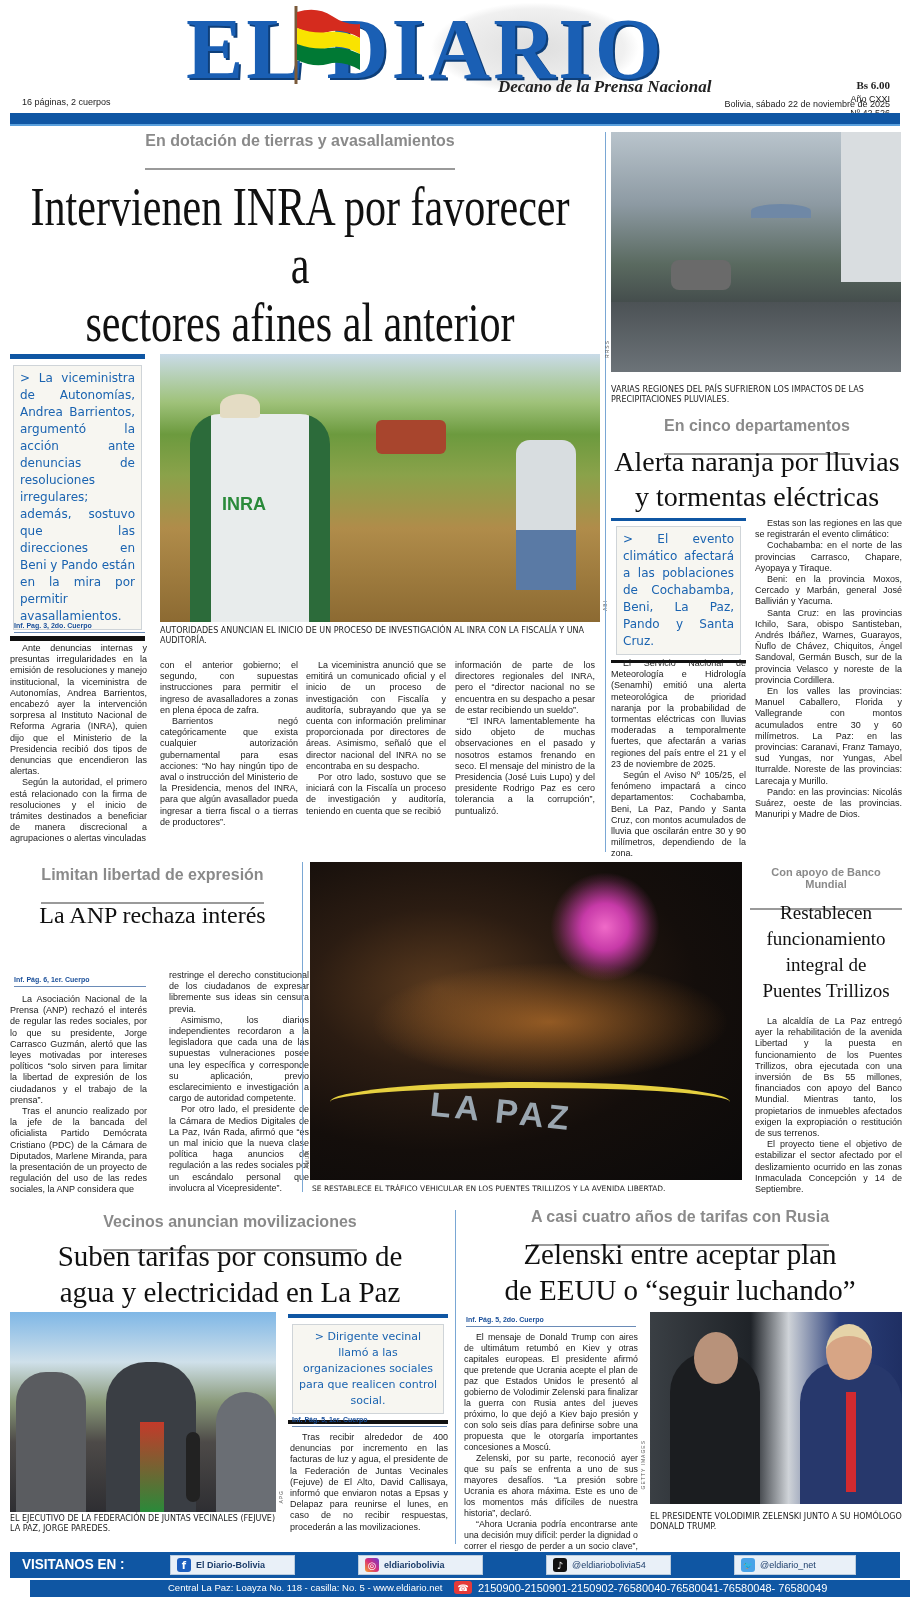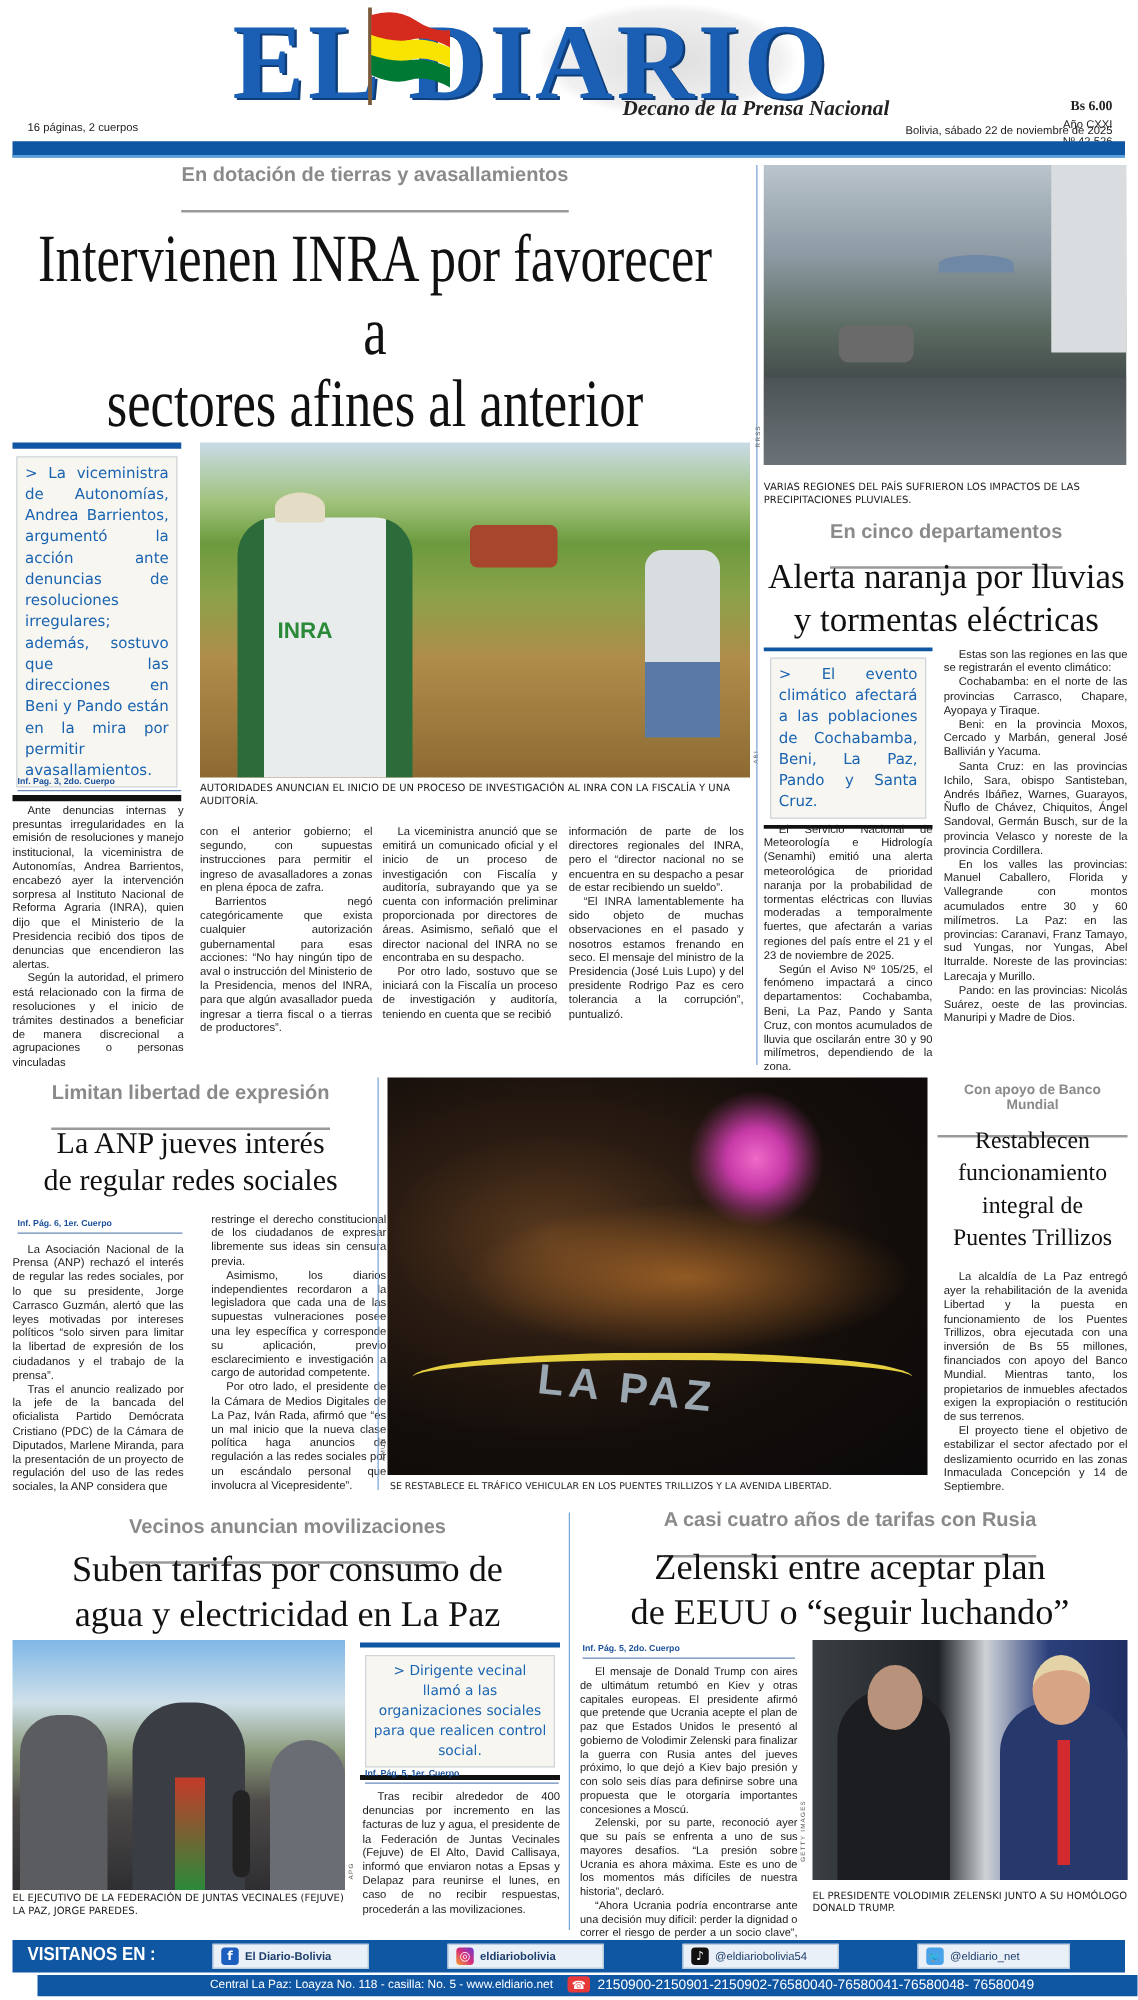--- a/index.html
+++ b/index.html
@@ -98,21 +98,21 @@
   <div class="abs" style="left:60px;top:40px;width:40px;height:24px;background:#e4dcc4;border-radius:50% 50% 10% 10%"></div>
   <div class="abs" style="left:62px;top:140px;font-family:'Liberation Sans',sans-serif;font-weight:bold;font-size:18px;color:#2a8a3a">INRA</div>
   <div class="abs" style="left:356px;top:86px;width:60px;height:150px;background:linear-gradient(180deg,#d8dde0 0,#d8dde0 60%,#5a7aa5 60%);border-radius:14px 14px 0 0"></div>
   <div class="abs" style="left:216px;top:66px;width:70px;height:34px;background:#a8452d;border-radius:6px"></div>
 </div>
 <div class="abs credit" style="left:602px;top:600px">ABI</div>
 <div class="abs caption" style="left:160px;top:626px;width:440px">Autoridades anuncian el inicio de un proceso de investigación al INRA con la Fiscalía y una auditoría.</div>
 
 <div class="abs body-text" style="left:10px;top:643px;width:137px">
   <p>Ante denuncias internas y presuntas irregularidades en la emisión de resoluciones y manejo institucional, la viceministra de Autonomías, Andrea Barrientos, encabezó ayer la intervención sorpresa al Instituto Nacional de Reforma Agraria (INRA), quien dijo que el Ministerio de la Presidencia recibió dos tipos de denuncias que encendieron las alertas.</p>
-    <p>Según la autoridad, el primero está relacionado con la firma de resoluciones y el inicio de trámites destinados a beneficiar de manera discrecional a agrupaciones o personas vinculadas</p>
+    <p>Según la autoridad, el primero está relacionado con la firma de resoluciones y el inicio de trámites destinados a beneficiar de manera discrecional a agrupaciones o alertas vinculadas</p>
 </div>
 <div class="abs body-text" style="left:160px;top:660px;width:138px">
   <p style="text-indent:0">con el anterior gobierno; el segundo, con supuestas instrucciones para permitir el ingreso de avasalladores a zonas en plena época de zafra.</p>
     <p>Barrientos negó categóricamente que exista cualquier autorización gubernamental para esas acciones: “No hay ningún tipo de aval o instrucción del Ministerio de la Presidencia, menos del INRA, para que algún avasallador pueda ingresar a tierra fiscal o a tierras de productores”.</p>
 </div>
 <div class="abs body-text" style="left:306px;top:660px;width:140px">
   <p>La viceministra anunció que se emitirá un comunicado oficial y el inicio de un proceso de investigación con Fiscalía y auditoría, subrayando que ya se cuenta con información preliminar proporcionada por directores de áreas. Asimismo, señaló que el director nacional del INRA no se encontraba en su despacho.</p>
     <p>Por otro lado, sostuvo que se iniciará con la Fiscalía un proceso de investigación y auditoría, teniendo en cuenta que se recibió</p>
 </div>
 <div class="abs body-text" style="left:455px;top:660px;width:140px">
@@ -152,22 +152,21 @@
     <p>Beni: en la provincia Moxos, Cercado y Marbán, general José Ballivián y Yacuma.</p>
     <p>Santa Cruz: en las provincias Ichilo, Sara, obispo Santisteban, Andrés Ibáñez, Warnes, Guarayos, Ñuflo de Chávez, Chiquitos, Ángel Sandoval, Germán Busch, sur de la provincia Velasco y noreste de la provincia Cordillera.</p>
     <p>En los valles las provincias: Manuel Caballero, Florida y Vallegrande con montos acumulados entre 30 y 60 milímetros. La Paz: en las provincias: Caranavi, Franz Tamayo, sud Yungas, nor Yungas, Abel Iturralde. Noreste de las provincias: Larecaja y Murillo.</p>
     <p>Pando: en las provincias: Nicolás Suárez, oeste de las provincias. Manuripi y Madre de Dios.</p>
 </div>
 
 <div class="abs" style="left:10px;top:866px;width:285px;text-align:center">
   <span class="kicker" style="font-size:16px">Limitan libertad de expresión</span>
 </div>
 <div class="abs head" style="left:10px;top:900px;width:285px;font-size:24px;line-height:30px">
-  <div>La ANP jueves interés</div>
-  <div>de regular redes sociales</div>
+  <div>La ANP rechaza interés</div>
 </div>
 <div class="abs ref" style="left:14px;top:976px;width:132px">Inf. Pág. 6, 1er. Cuerpo</div>
 <div class="abs body-text" style="left:10px;top:994px;width:137px">
   <p>La Asociación Nacional de la Prensa (ANP) rechazó el interés de regular las redes sociales, por lo que su presidente, Jorge Carrasco Guzmán, alertó que las leyes motivadas por intereses políticos “solo sirven para limitar la libertad de expresión de los ciudadanos y el trabajo de la prensa”.</p>
     <p>Tras el anuncio realizado por la jefe de la bancada del oficialista Partido Demócrata Cristiano (PDC) de la Cámara de Diputados, Marlene Miranda, para la presentación de un proyecto de regulación del uso de las redes sociales, la ANP considera que</p>
 </div>
 <div class="abs body-text" style="left:169px;top:970px;width:140px">
   <p style="text-indent:0">restringe el derecho constitucional de los ciudadanos de expresar libremente sus ideas sin censura previa.</p>
     <p>Asimismo, los diarios independientes recordaron a la legisladora que cada una de las supuestas vulneraciones posee una ley específica y corresponde su aplicación, previo esclarecimiento e investigación a cargo de autoridad competente.</p>
     <p>Por otro lado, el presidente de la Cámara de Medios Digitales de La Paz, Iván Rada, afirmó que “es un mal inicio que la nueva clase política haga anuncios de regulación a las redes sociales por un escándalo personal que involucra al Vicepresidente”.</p>

